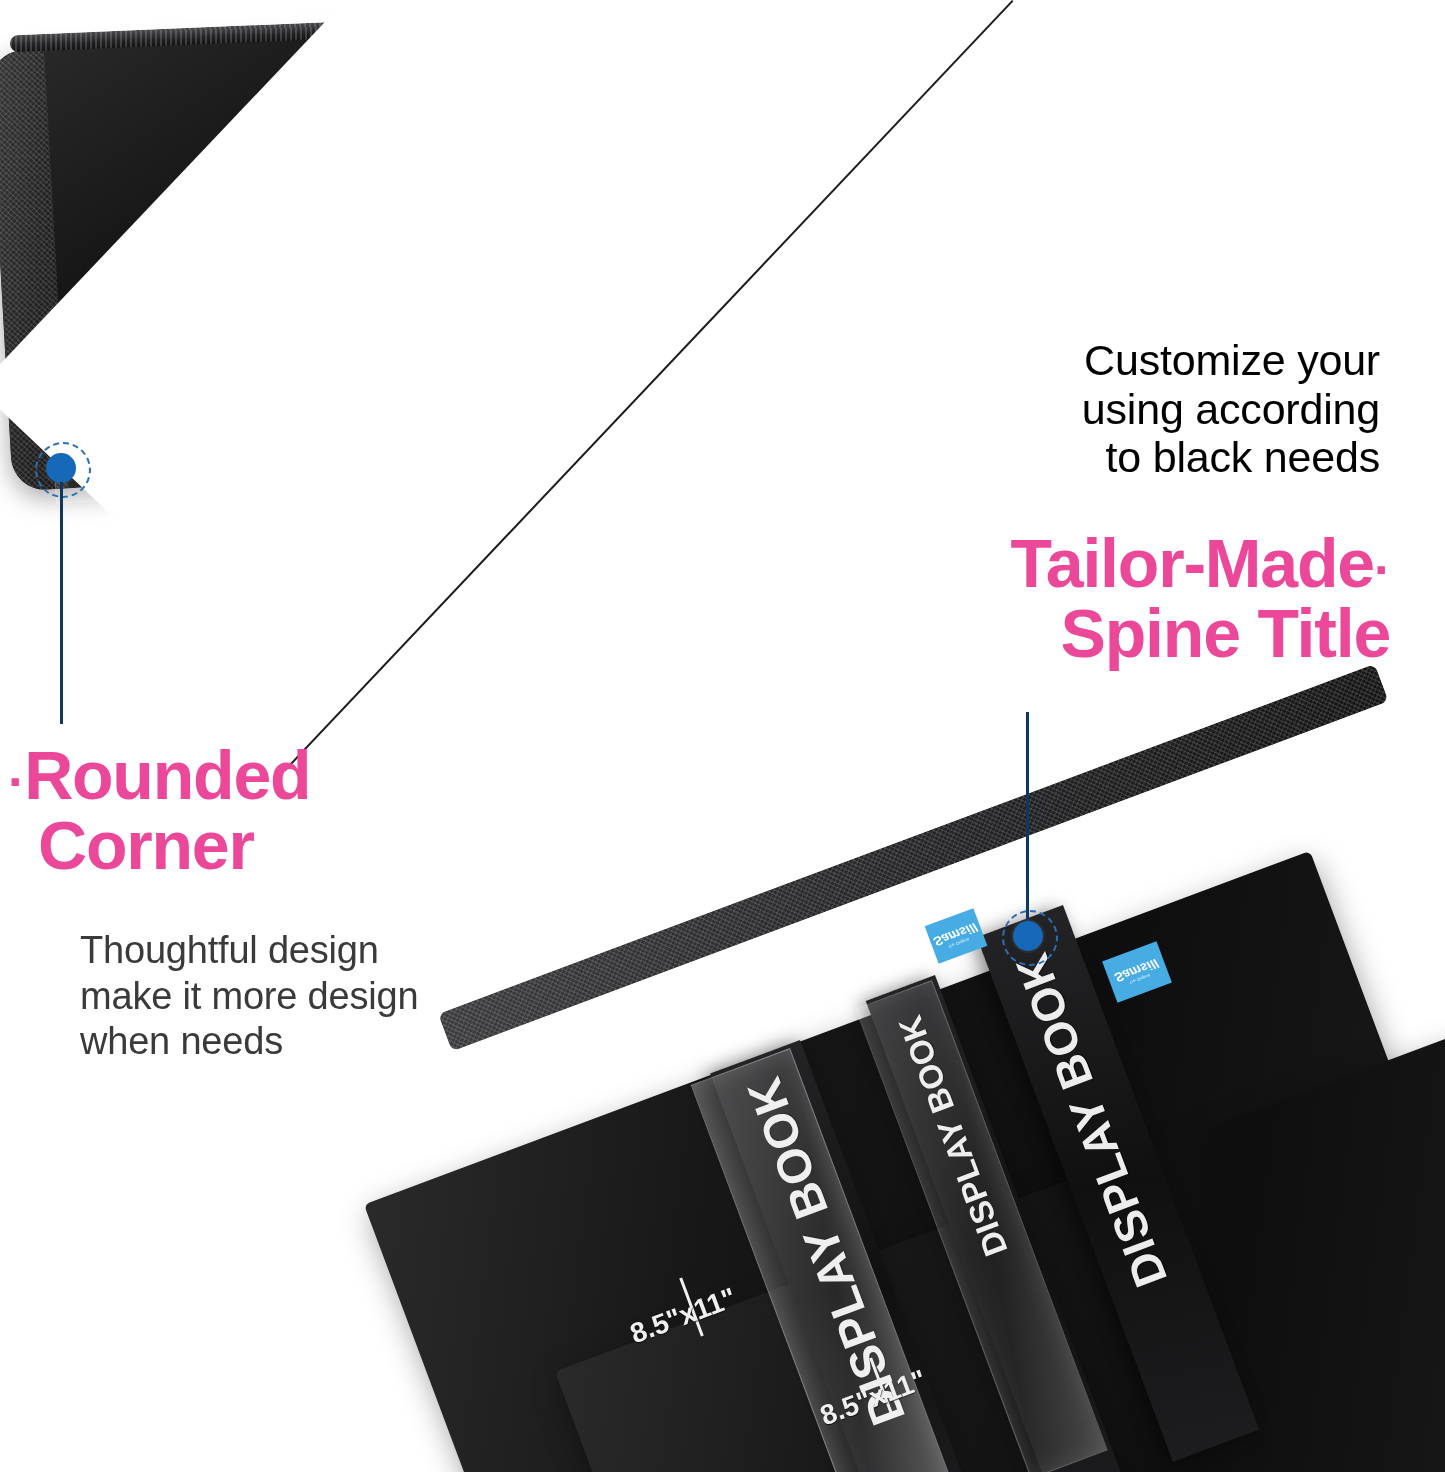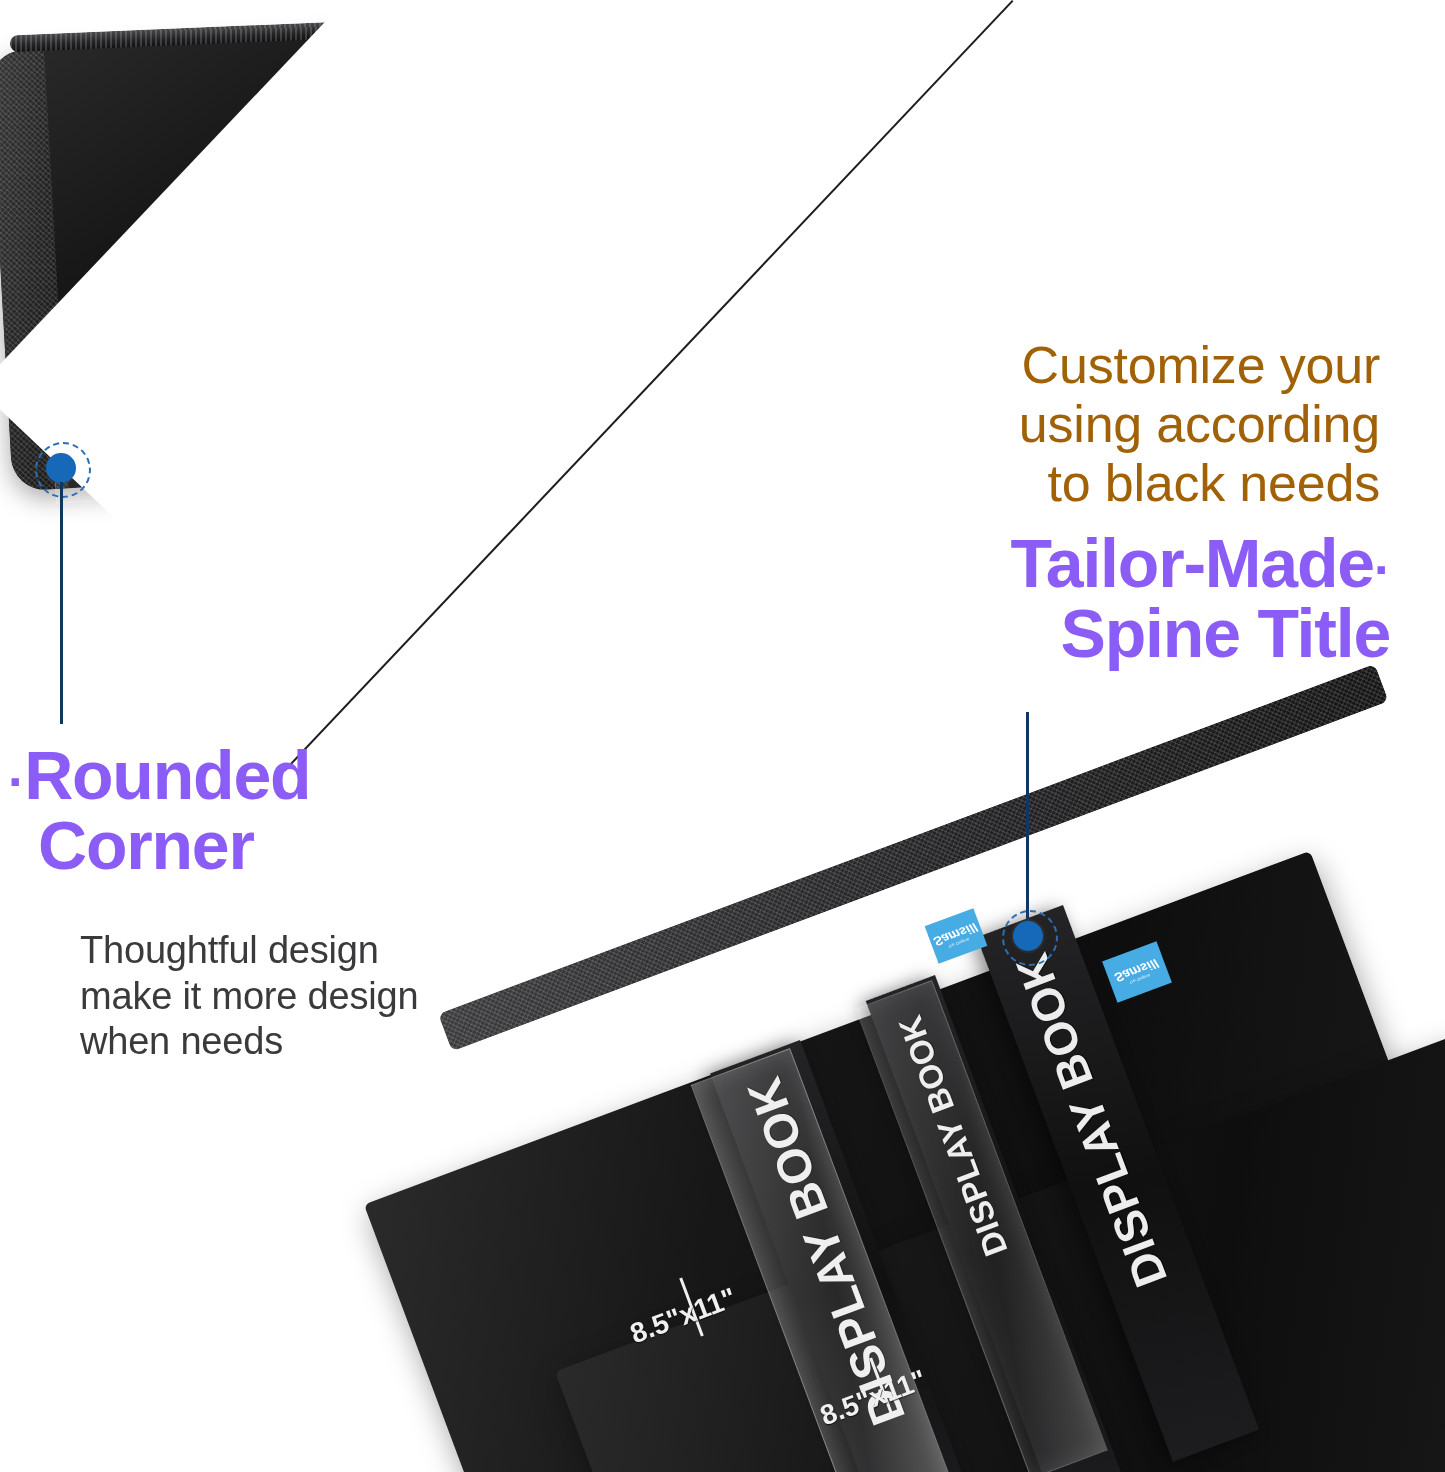--- a/index.html
+++ b/index.html
@@ -200,27 +200,27 @@
   }
   .ring{
     position:absolute;width:52px;height:52px;border-radius:50%;
     border:2.5px dashed #2a6fb5;
   }
   .lead{position:absolute;width:2.5px;background:#10375f;}
 
   
   .kicker{
     position:absolute;
-    color:#a16207;
-    font-size:52px;line-height:1.13;
+    color:#000000;
+    font-size:43px;line-height:1.13;
     letter-spacing:-.2px;
   }
   .headline{
     position:absolute;
-    color:#8b5cf6;
+    color:#ec4899;
     font-weight:bold;
     font-size:68px;line-height:1.03;
     letter-spacing:-1.2px;
   }
   .headline .bull{font-size:52px;vertical-align:middle;line-height:1;}
   .body-txt{
     position:absolute;
     color:#3a3a3c;
     font-size:38px;line-height:1.20;
     letter-spacing:-.2px;

